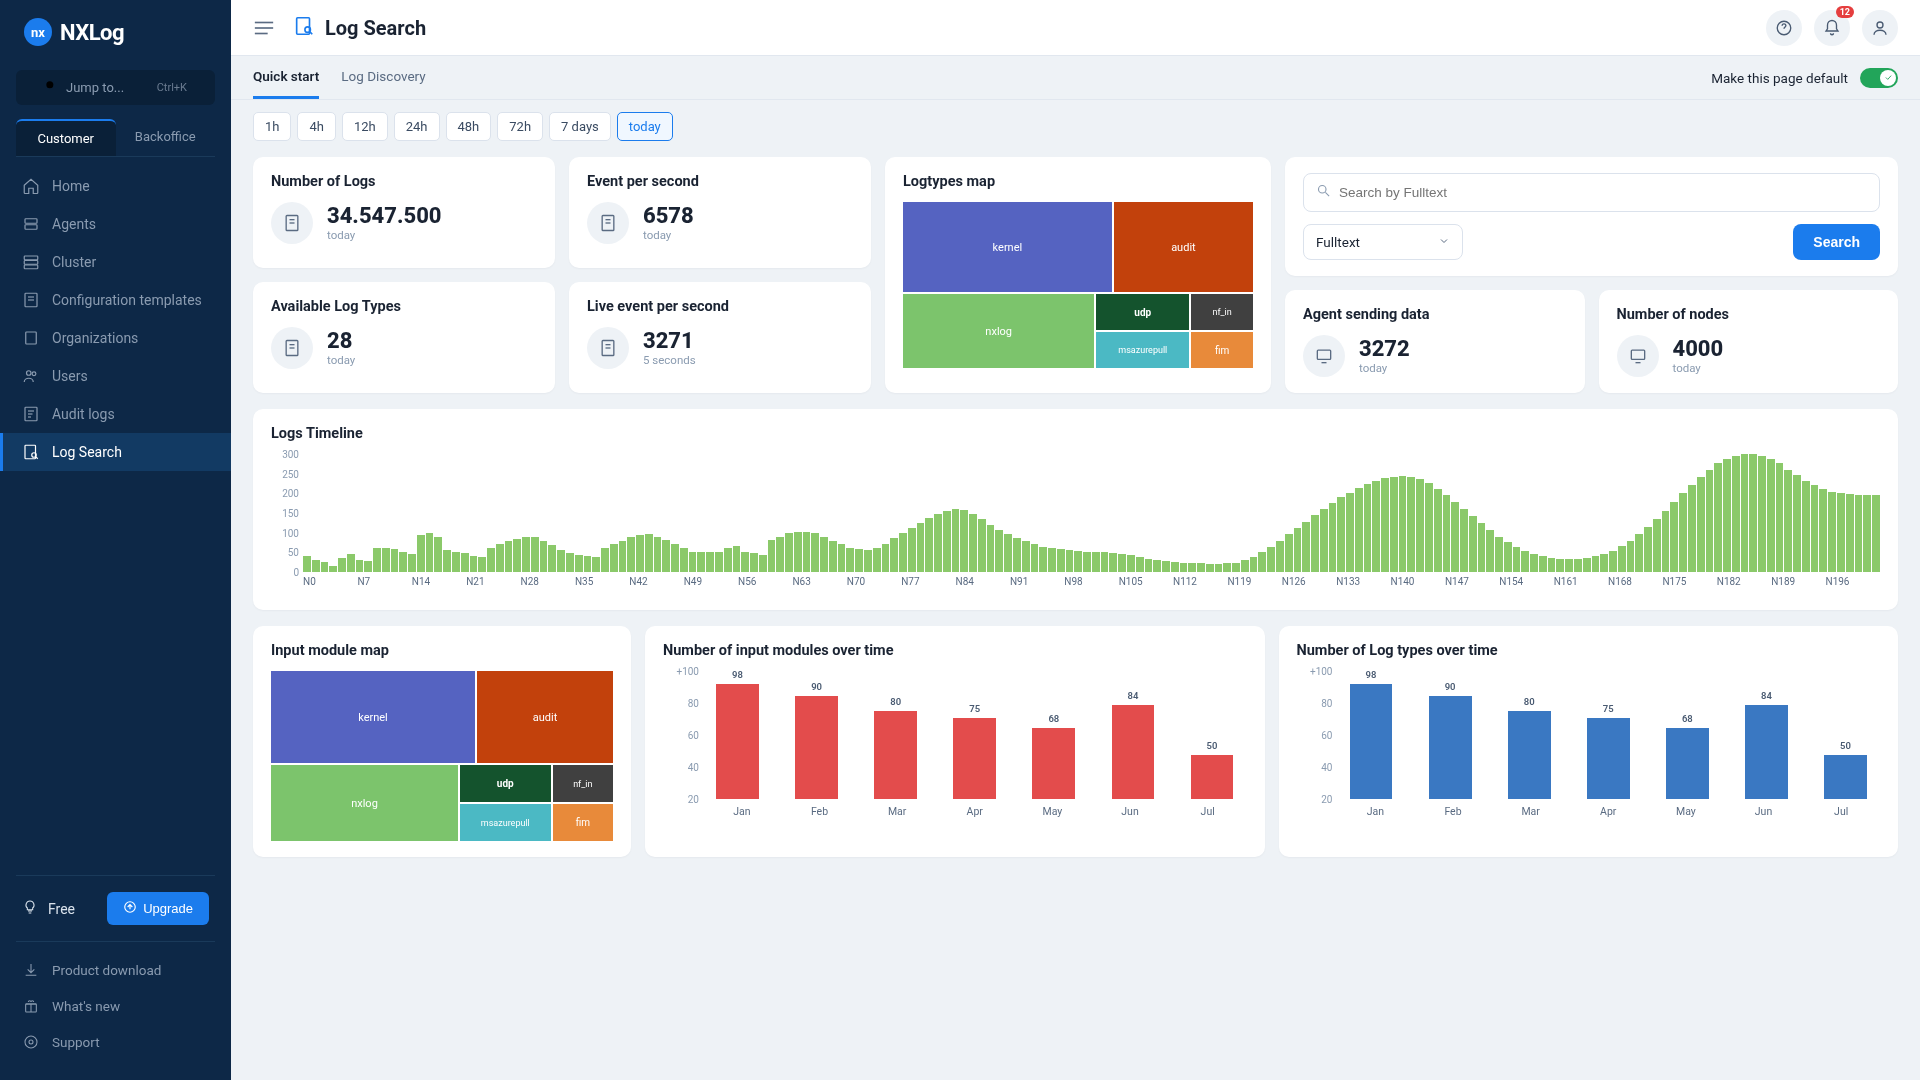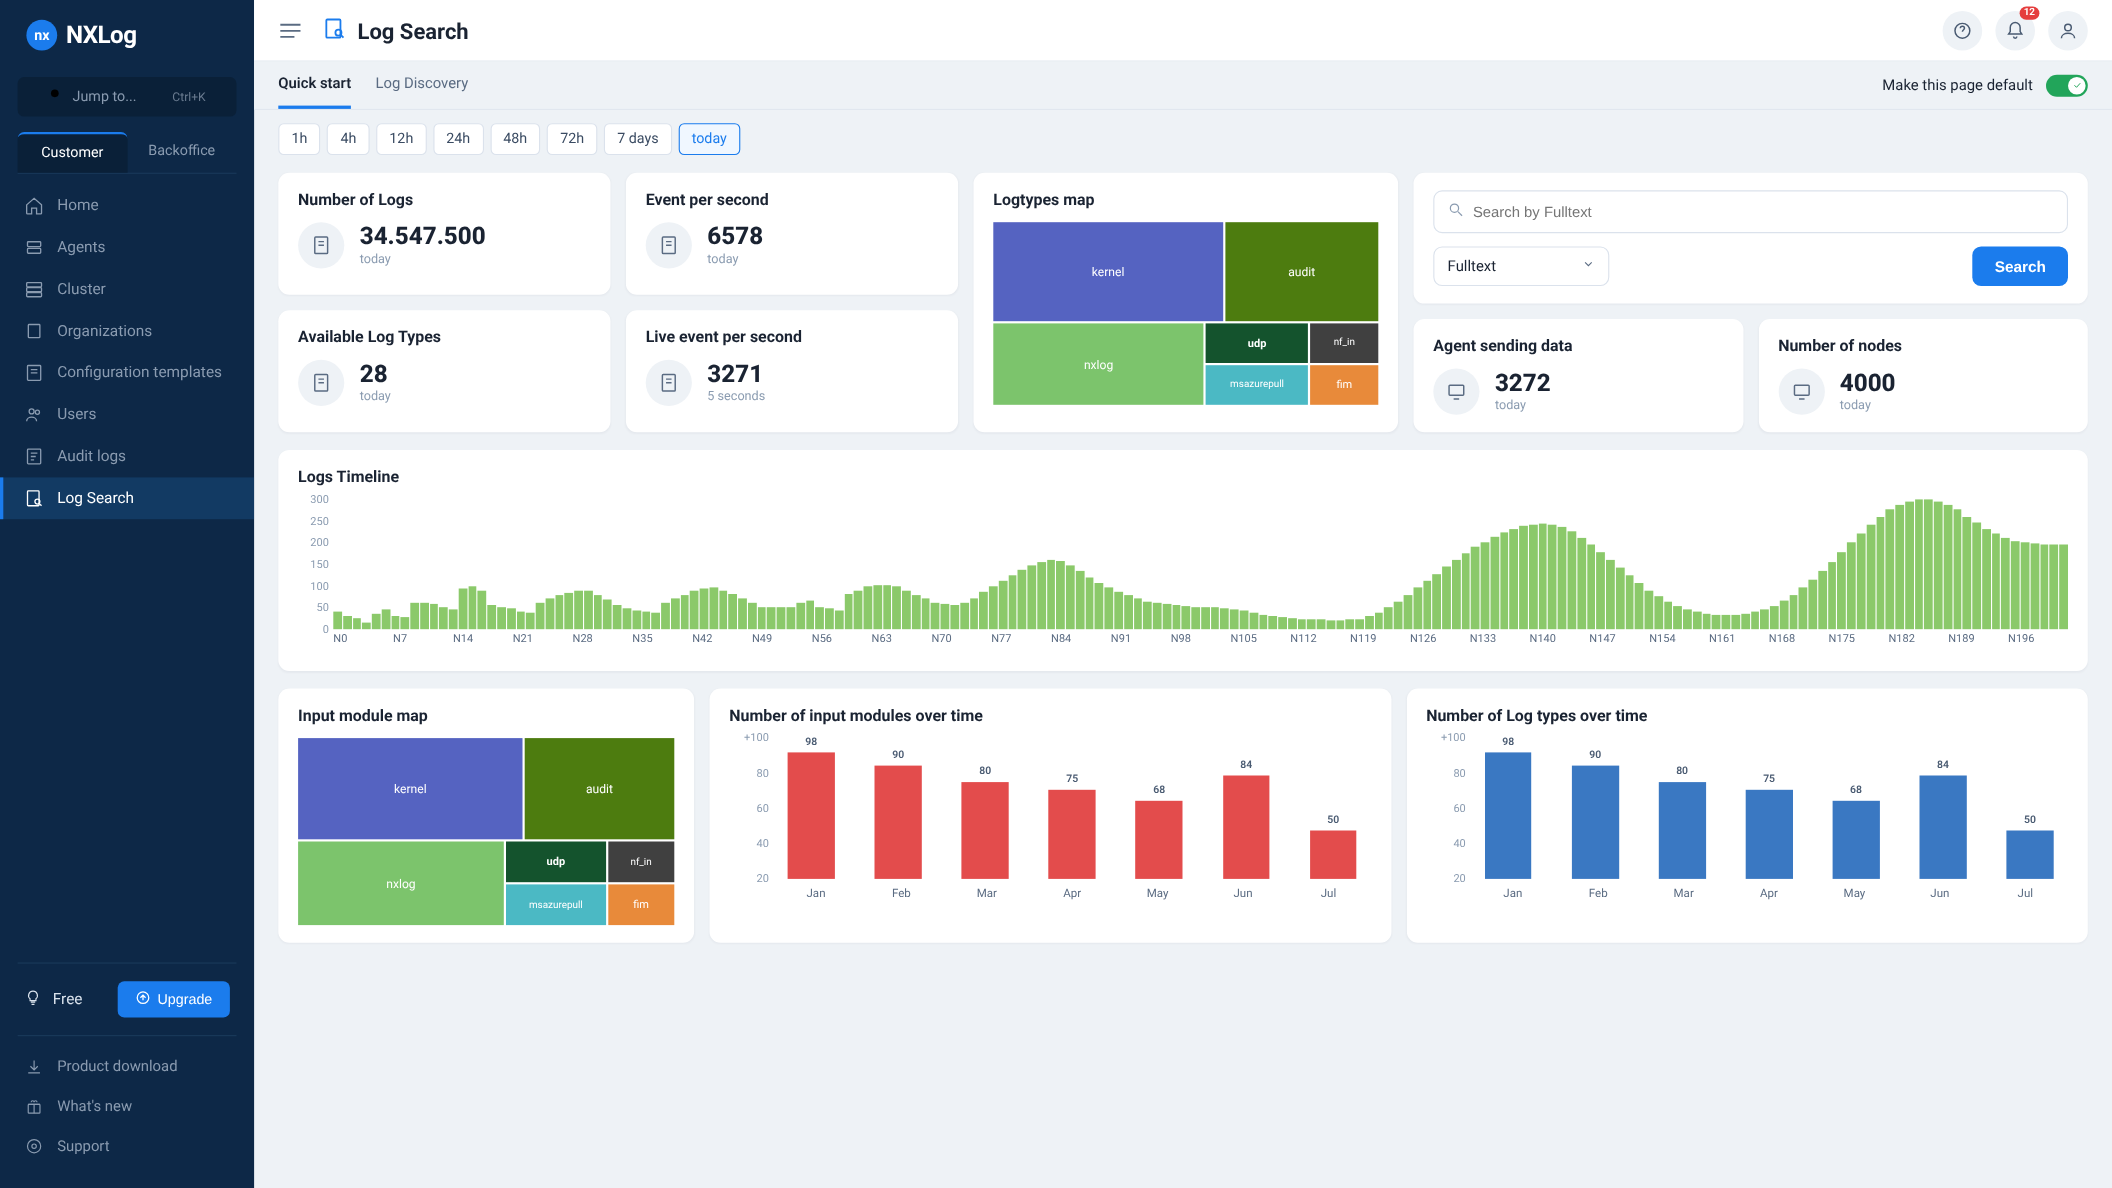--- a/index.html
+++ b/index.html
@@ -59,21 +59,21 @@
 .stat-val { font-size: 22px; font-weight: 800; color: #1a2332; line-height: 1.1; }
 .stat-sub { font-size: 11.5px; color: #8a9bb0; }
 
 .grid-top { display: grid; grid-template-columns: 302px 302px 386px 1fr; gap: 14px; margin-bottom: 16px; }
 .col-stats { display: flex; flex-direction: column; gap: 14px; }
 .col-stats .card { flex: 1; }
 
 .treemap { display: flex; flex-direction: column; height: 166px; gap: 2px; }
 .tm-row1 { flex: 55; display: flex; gap: 2px; }
 .tm-kernel { flex: 60; background: #5563c1; color: #fff; display: flex; align-items: center; justify-content: center; font-size: 11px; }
-.tm-audit { flex: 40; background: #4d7c0f; color: #fff; display: flex; align-items: center; justify-content: center; font-size: 11px; }
+.tm-audit { flex: 40; background: #c2410c; color: #fff; display: flex; align-items: center; justify-content: center; font-size: 11px; }
 .tm-row2 { flex: 45; display: flex; gap: 2px; }
 .tm-nxlog { flex: 55; background: #7cc46c; color: #fff; display: flex; align-items: center; justify-content: center; font-size: 11px; }
 .tm-right { flex: 45; display: flex; flex-direction: column; gap: 2px; }
 .tm-r2a { flex: 1; display: flex; gap: 2px; }
 .tm-udp { flex: 60; background: #14532d; color: #fff; display: flex; align-items: center; justify-content: center; font-size: 10px; font-weight: bold; }
 .tm-nfin { flex: 40; background: #404040; color: #fff; display: flex; align-items: center; justify-content: center; font-size: 9px; }
 .tm-r2b { flex: 1; display: flex; gap: 2px; }
 .tm-maz { flex: 60; background: #4bb9c4; color: #fff; display: flex; align-items: center; justify-content: center; font-size: 9px; }
 .tm-fim { flex: 40; background: #e88a3a; color: #fff; display: flex; align-items: center; justify-content: center; font-size: 10px; }
 
@@ -152,36 +152,36 @@
               <rect x="3" y="4" width="18" height="5" rx="1"></rect>
               <rect x="3" y="10" width="18" height="5" rx="1"></rect>
               <rect x="3" y="16" width="18" height="5" rx="1"></rect>
             </svg>
           </span>
           <span>Cluster</span>
         </div>
       <div class="nav-item">
           <span class="nav-icon">
             <svg width="18" height="18" viewBox="0 0 24 24">
+              <rect x="4" y="3" width="16" height="18" rx="1"></rect>
+              <line x1="8" y1="8" x2="16" y2="8"></line>
+              <line x1="8" y1="12" x2="16" y2="12"></line>
+            </svg>
+          </span>
+          <span>Configuration templates</span>
+        </div>
+      <div class="nav-item">
+          <span class="nav-icon">
+            <svg width="18" height="18" viewBox="0 0 24 24">
               <rect x="5" y="4" width="14" height="16" rx="1"></rect>
               <line x1="9" y1="8" x2="9" y2="8"></line>
               <line x1="15" y1="8" x2="15" y2="8"></line>
             </svg>
           </span>
           <span>Organizations</span>
-        </div>
-      <div class="nav-item">
-          <span class="nav-icon">
-            <svg width="18" height="18" viewBox="0 0 24 24">
-              <rect x="4" y="3" width="16" height="18" rx="1"></rect>
-              <line x1="8" y1="8" x2="16" y2="8"></line>
-              <line x1="8" y1="12" x2="16" y2="12"></line>
-            </svg>
-          </span>
-          <span>Configuration templates</span>
         </div>
       <div class="nav-item">
           <span class="nav-icon">
             <svg width="18" height="18" viewBox="0 0 24 24">
               <circle cx="9" cy="8" r="3"></circle>
               <circle cx="16" cy="9" r="2.5"></circle>
               <path d="M3 20c0-3 3-5 6-5s6 2 6 5"></path>
             </svg>
           </span>
           <span>Users</span>

